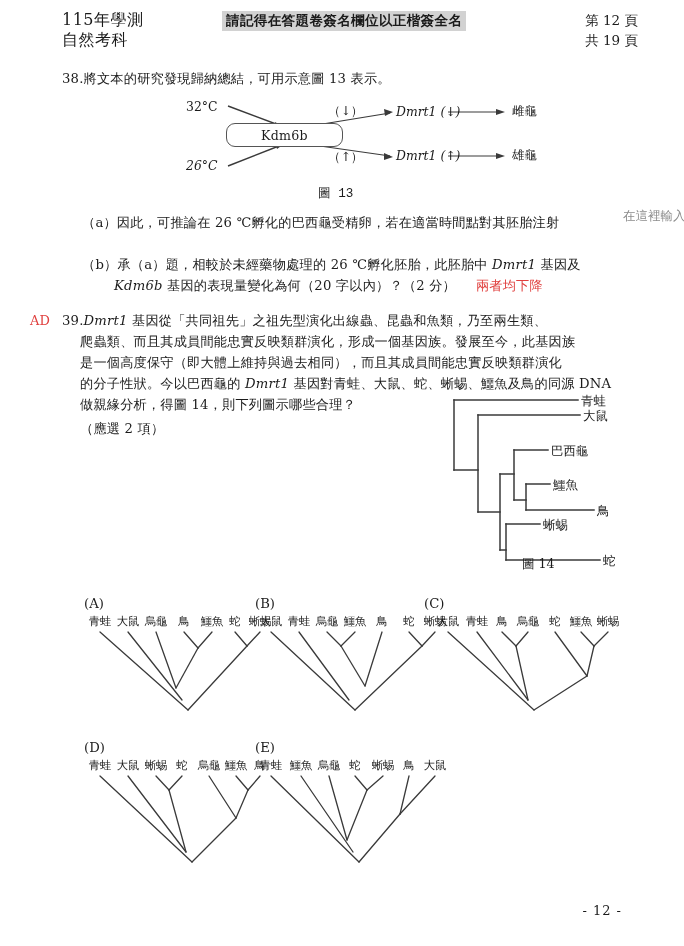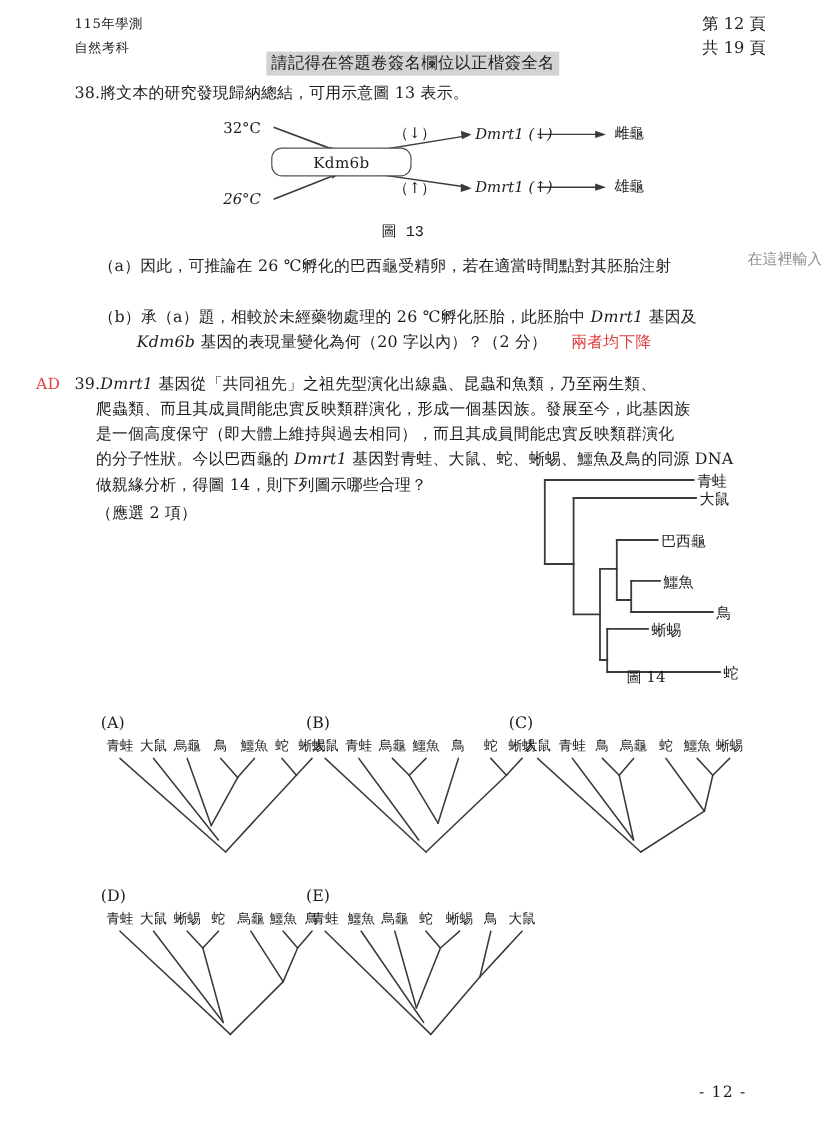--- a/index.html
+++ b/index.html
@@ -9,30 +9,29 @@
     font-family:"DejaVu Serif","Liberation Serif",serif;
     color:#1b1b1b;
     position:relative;
     overflow:hidden;
     -webkit-font-smoothing:antialiased;
   }
   .page{position:relative;width:684px;height:946px;}
 
   
   .header{position:absolute;top:10px;left:0;width:684px;height:50px;}
-  .hdr-left{position:absolute;left:62px;top:0;font-size:11px;line-height:20px;letter-spacing:.5px;}
+  .hdr-left{position:absolute;left:62px;top:0;font-size:16px;line-height:20px;letter-spacing:.5px;}
   .hdr-left div{white-space:nowrap;}
   .hdr-center{
     position:absolute;left:222px;top:1px;
     background:#d2d2d2;
     padding:1px 4px;
     font-size:13.5px;letter-spacing:.4px;white-space:nowrap;
     font-family:"DejaVu Serif","Liberation Serif",serif;
-    font-weight:400;
-    margin-top:32px;
+    font-weight:700;
   }
   .hdr-right{position:absolute;right:46px;top:0;font-size:13.5px;line-height:20px;}
   .hdr-right div{white-space:nowrap;}
 
   
   .q{position:absolute;font-size:13.2px;line-height:21px;letter-spacing:.2px;white-space:nowrap;}
   .ital{font-style:italic;}
   .red{color:#e0403f;}
   .watermark{
     position:absolute;color:#8c8c8c;font-size:12.5px;white-space:nowrap;

